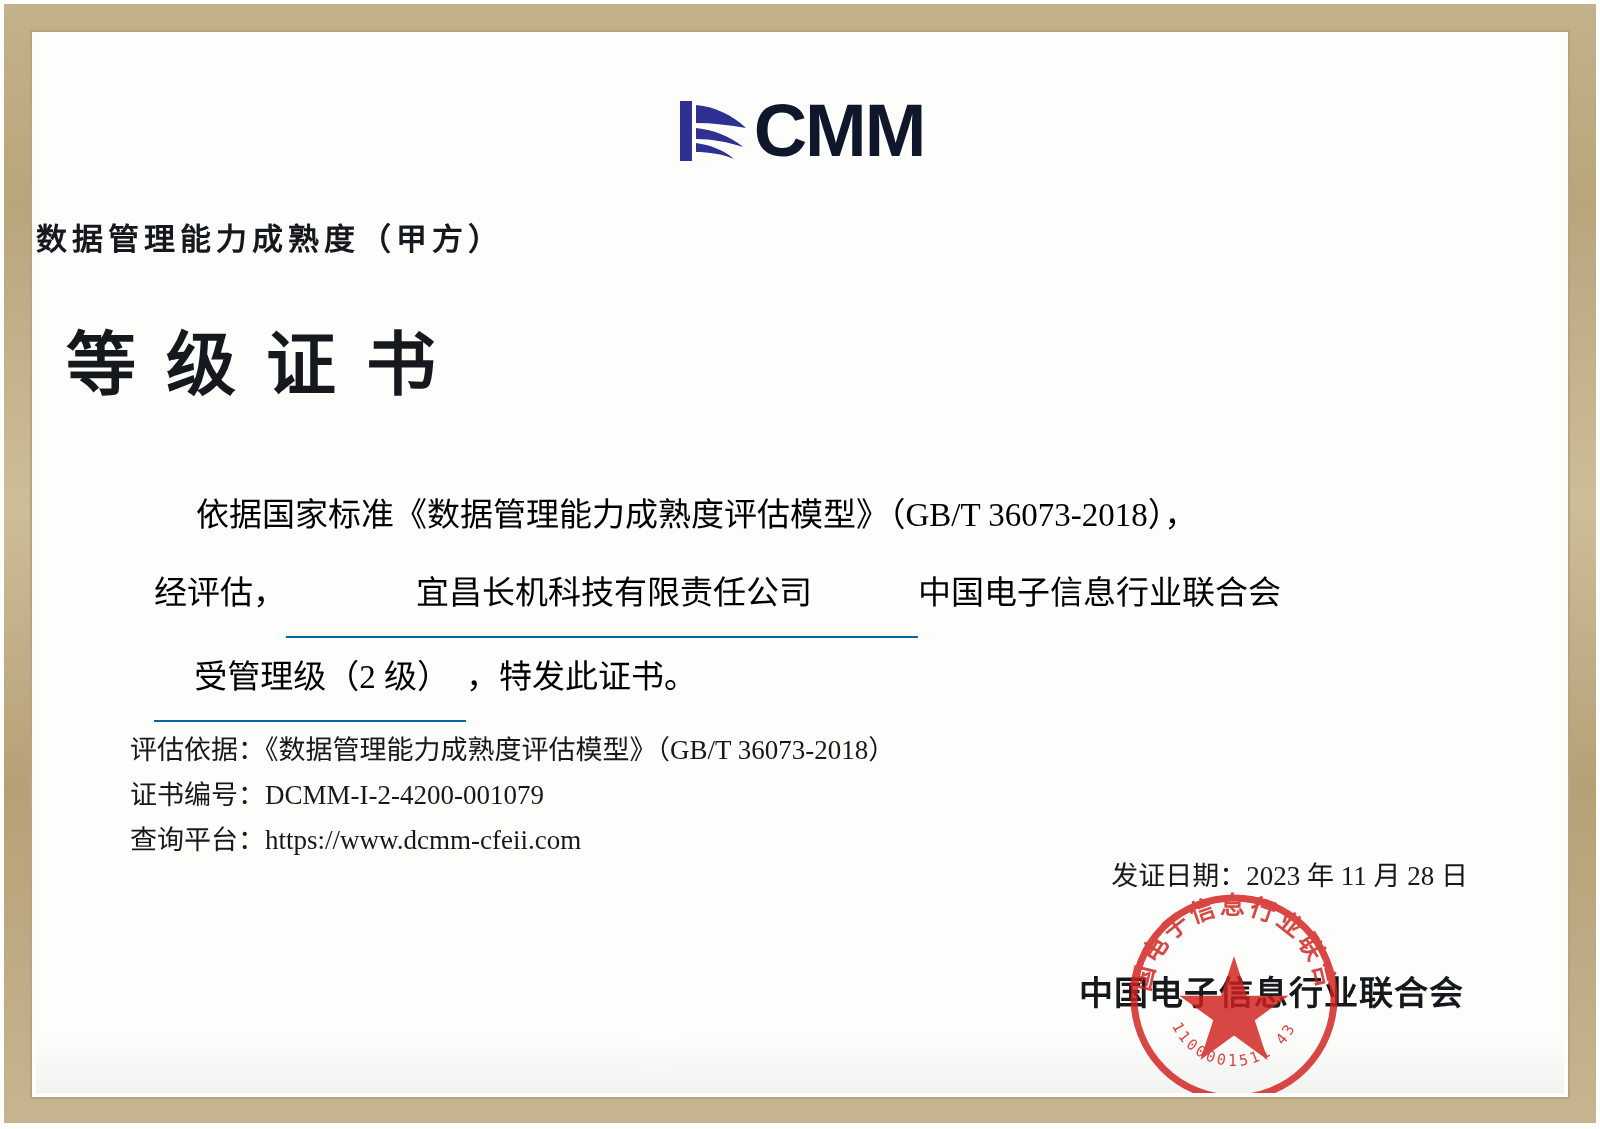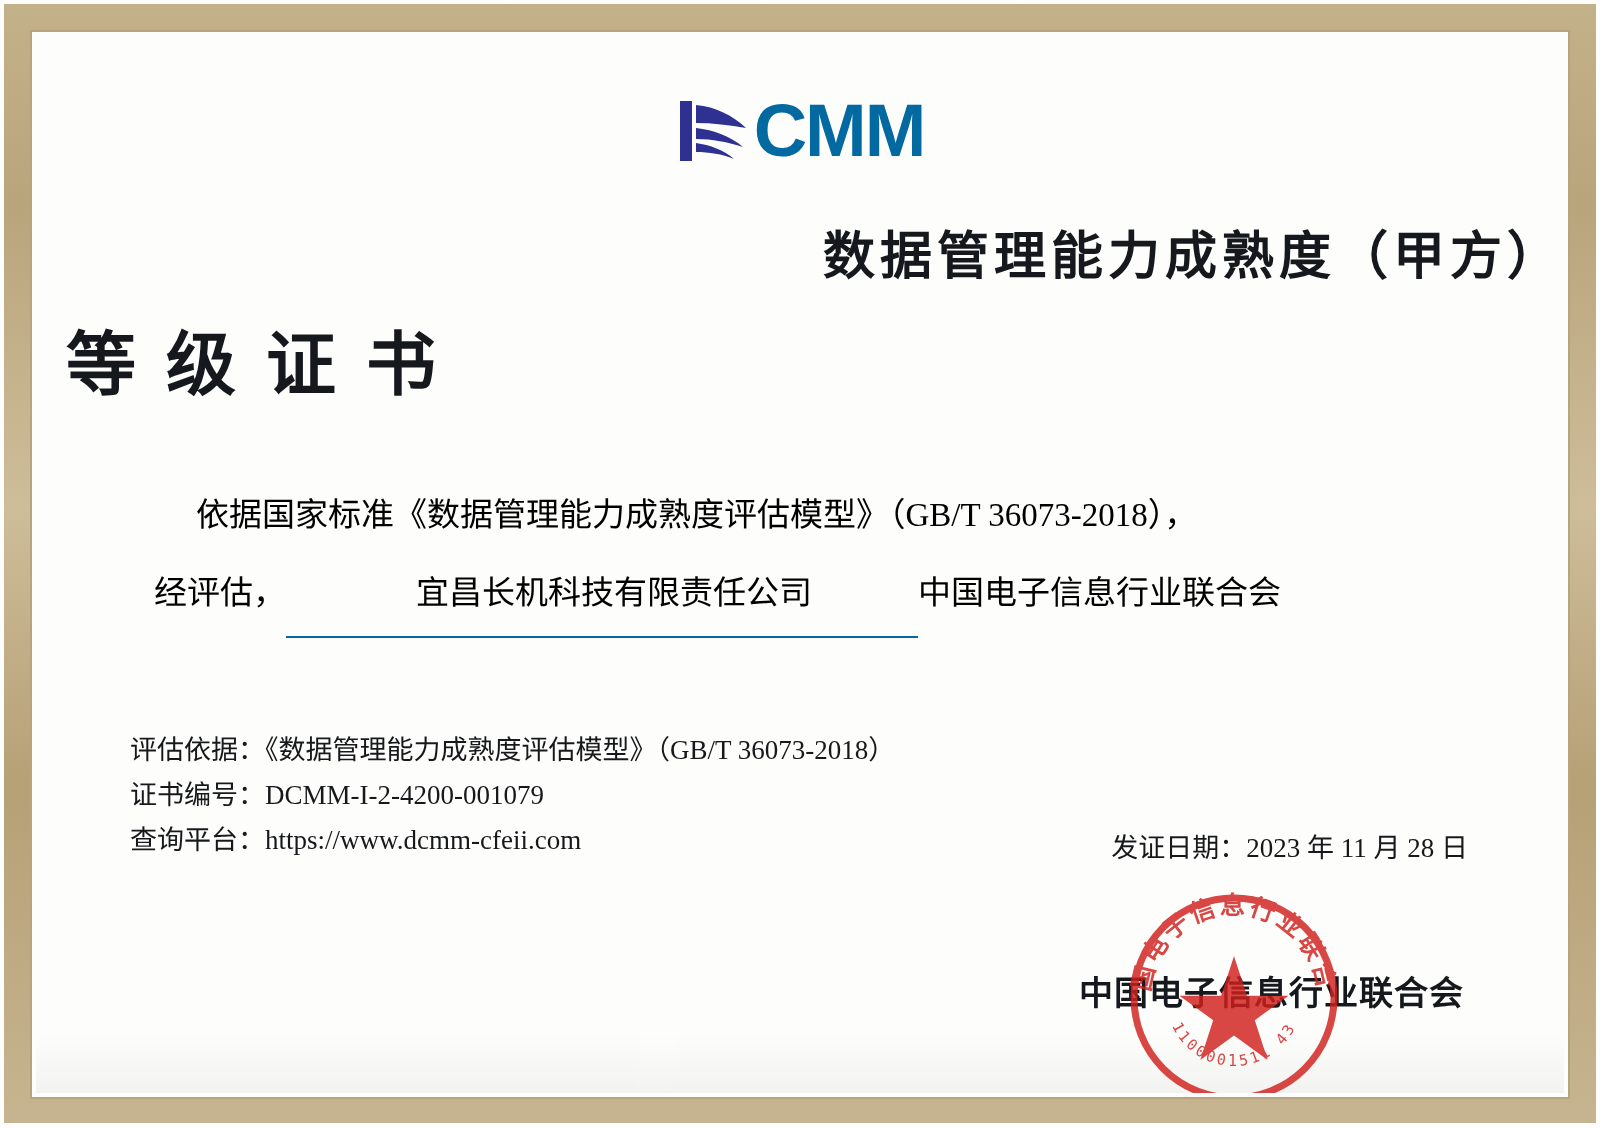--- a/index.html
+++ b/index.html
@@ -75,33 +75,33 @@
     display: flex;
     align-items: center;
     gap: 4px;
   }
   .logo svg { display: block; }
   .logo-text {
     font-family: "Liberation Sans", sans-serif;
     font-weight: 700;
     font-size: 74px;
     letter-spacing: -2px;
-    color: #0369a1;
+    color: #0f172a;
     line-height: 1;
   }
 
   
   .title-main {
     position: absolute;
     top: 178px;
     left: 0; right: 0;
-    text-align: right;
+    text-align: left;
     font-family: "DejaVu Sans", "Liberation Sans", sans-serif;
     font-weight: 700;
-    font-size: 52px;
+    font-size: 31px;
     letter-spacing: 5px;
     color: #15181c;
   }
   .title-sub {
     position: absolute;
     top: 272px;
     left: 0; right: 0;
     text-align: left;
     font-family: "DejaVu Sans", "Liberation Sans", sans-serif;
     font-weight: 700;
@@ -149,21 +149,21 @@
 
   .dates {
     position: absolute;
     right: 96px;
     top: 790px;
     font-size: 27px;
     line-height: 45px;
     color: #16181b;
     text-align: left;
   }
-  .dates .row { white-space: nowrap; }
+  .dates .row { white-space: nowrap; margin-top: 28px; }
 
   .issuer {
     position: absolute;
     right: 100px;
     top: 930px;
     font-family: "DejaVu Sans", "Liberation Sans", sans-serif;
     font-weight: 700;
     font-size: 34px;
     letter-spacing: 1px;
     color: #15181c;
@@ -212,20 +212,23 @@
       </div>
     </div>
 
     <div class="title-main">数据管理能力成熟度（甲方）</div>
     <div class="title-sub">等级证书</div>
 
     <div class="body-block">
       <div class="line l1">依据国家标准《数据管理能力成熟度评估模型》（GB/T 36073-2018），</div>
       <div class="line l2">
         <span>经评估，</span><span class="fill company">宜昌长机科技有限责任公司</span><span>中国电子信息行业联合会</span>
+      </div>
+      <div class="line l3">
+        <span class="fill level">受管理级（2 级）</span><span>，特发此证书。</span>
       </div>
     </div>
 
     <div class="info">
       <div class="row">
         <span class="label">评估依据：</span><span class="value">《数据管理能力成熟度评估模型》（GB/T 36073-2018）</span>
       </div>
       <div class="row">
         <span class="label">证书编号：</span><span class="value">DCMM-I-2-4200-001079</span>
       </div>

